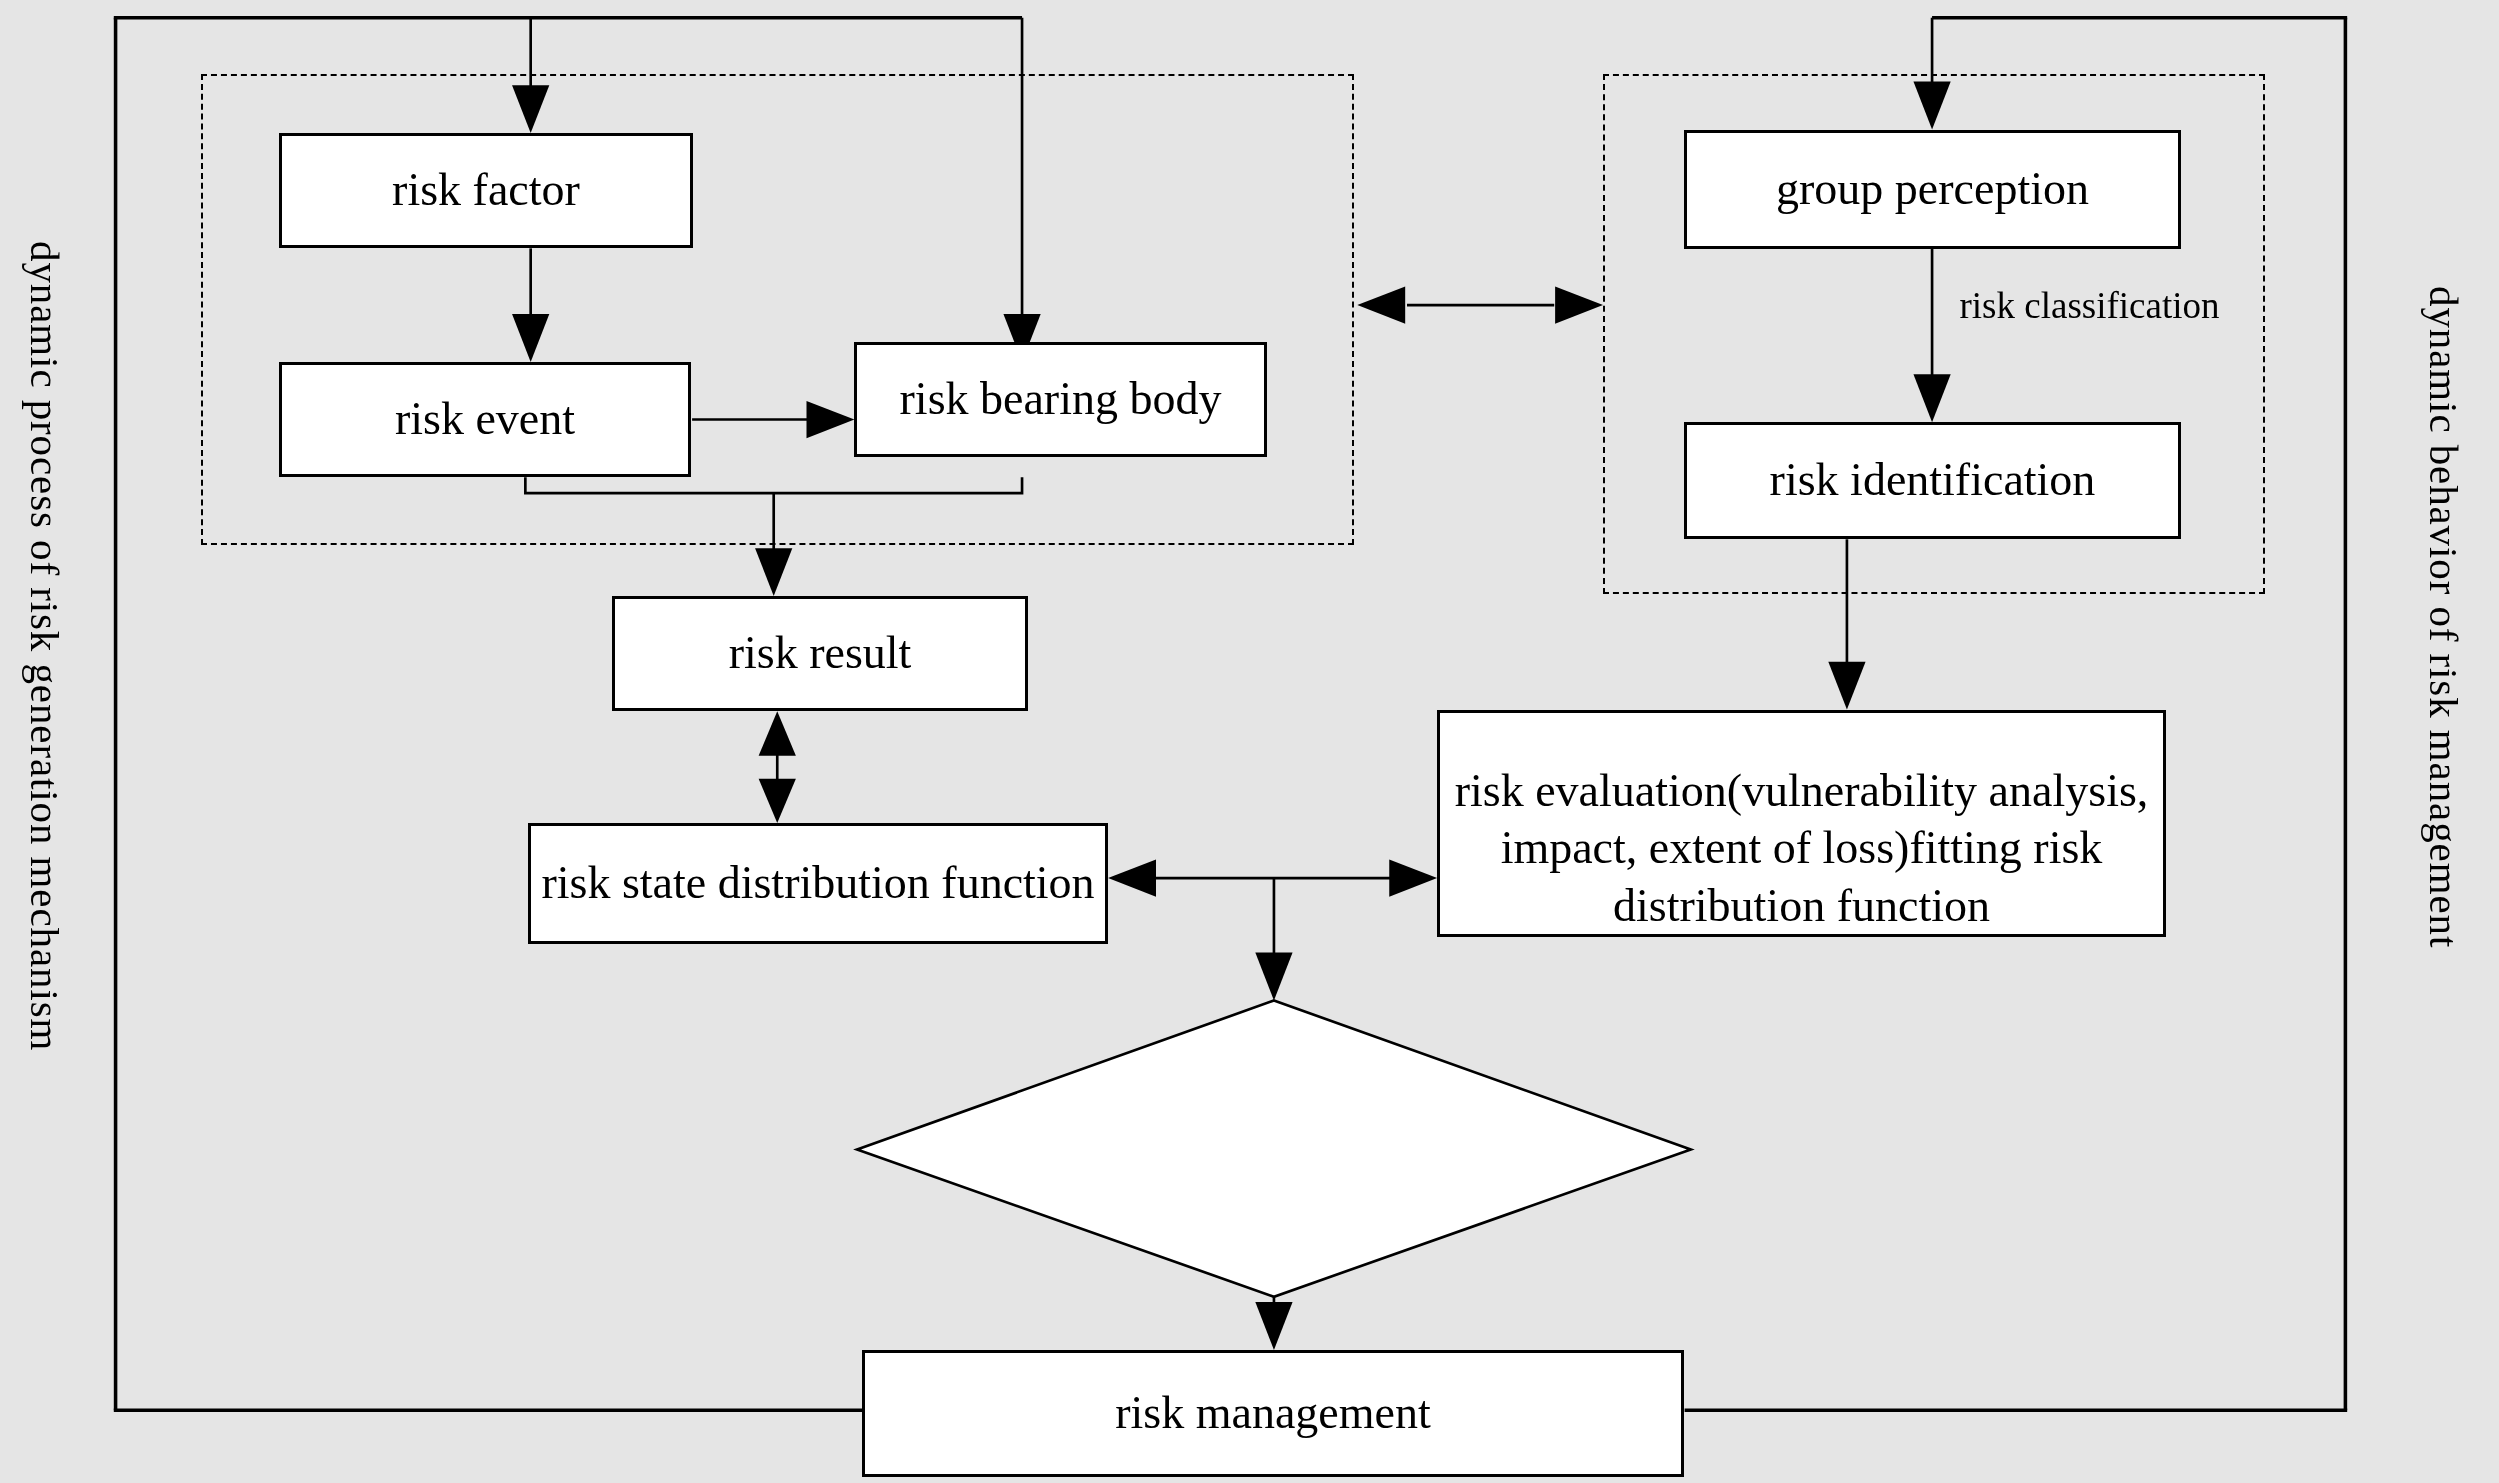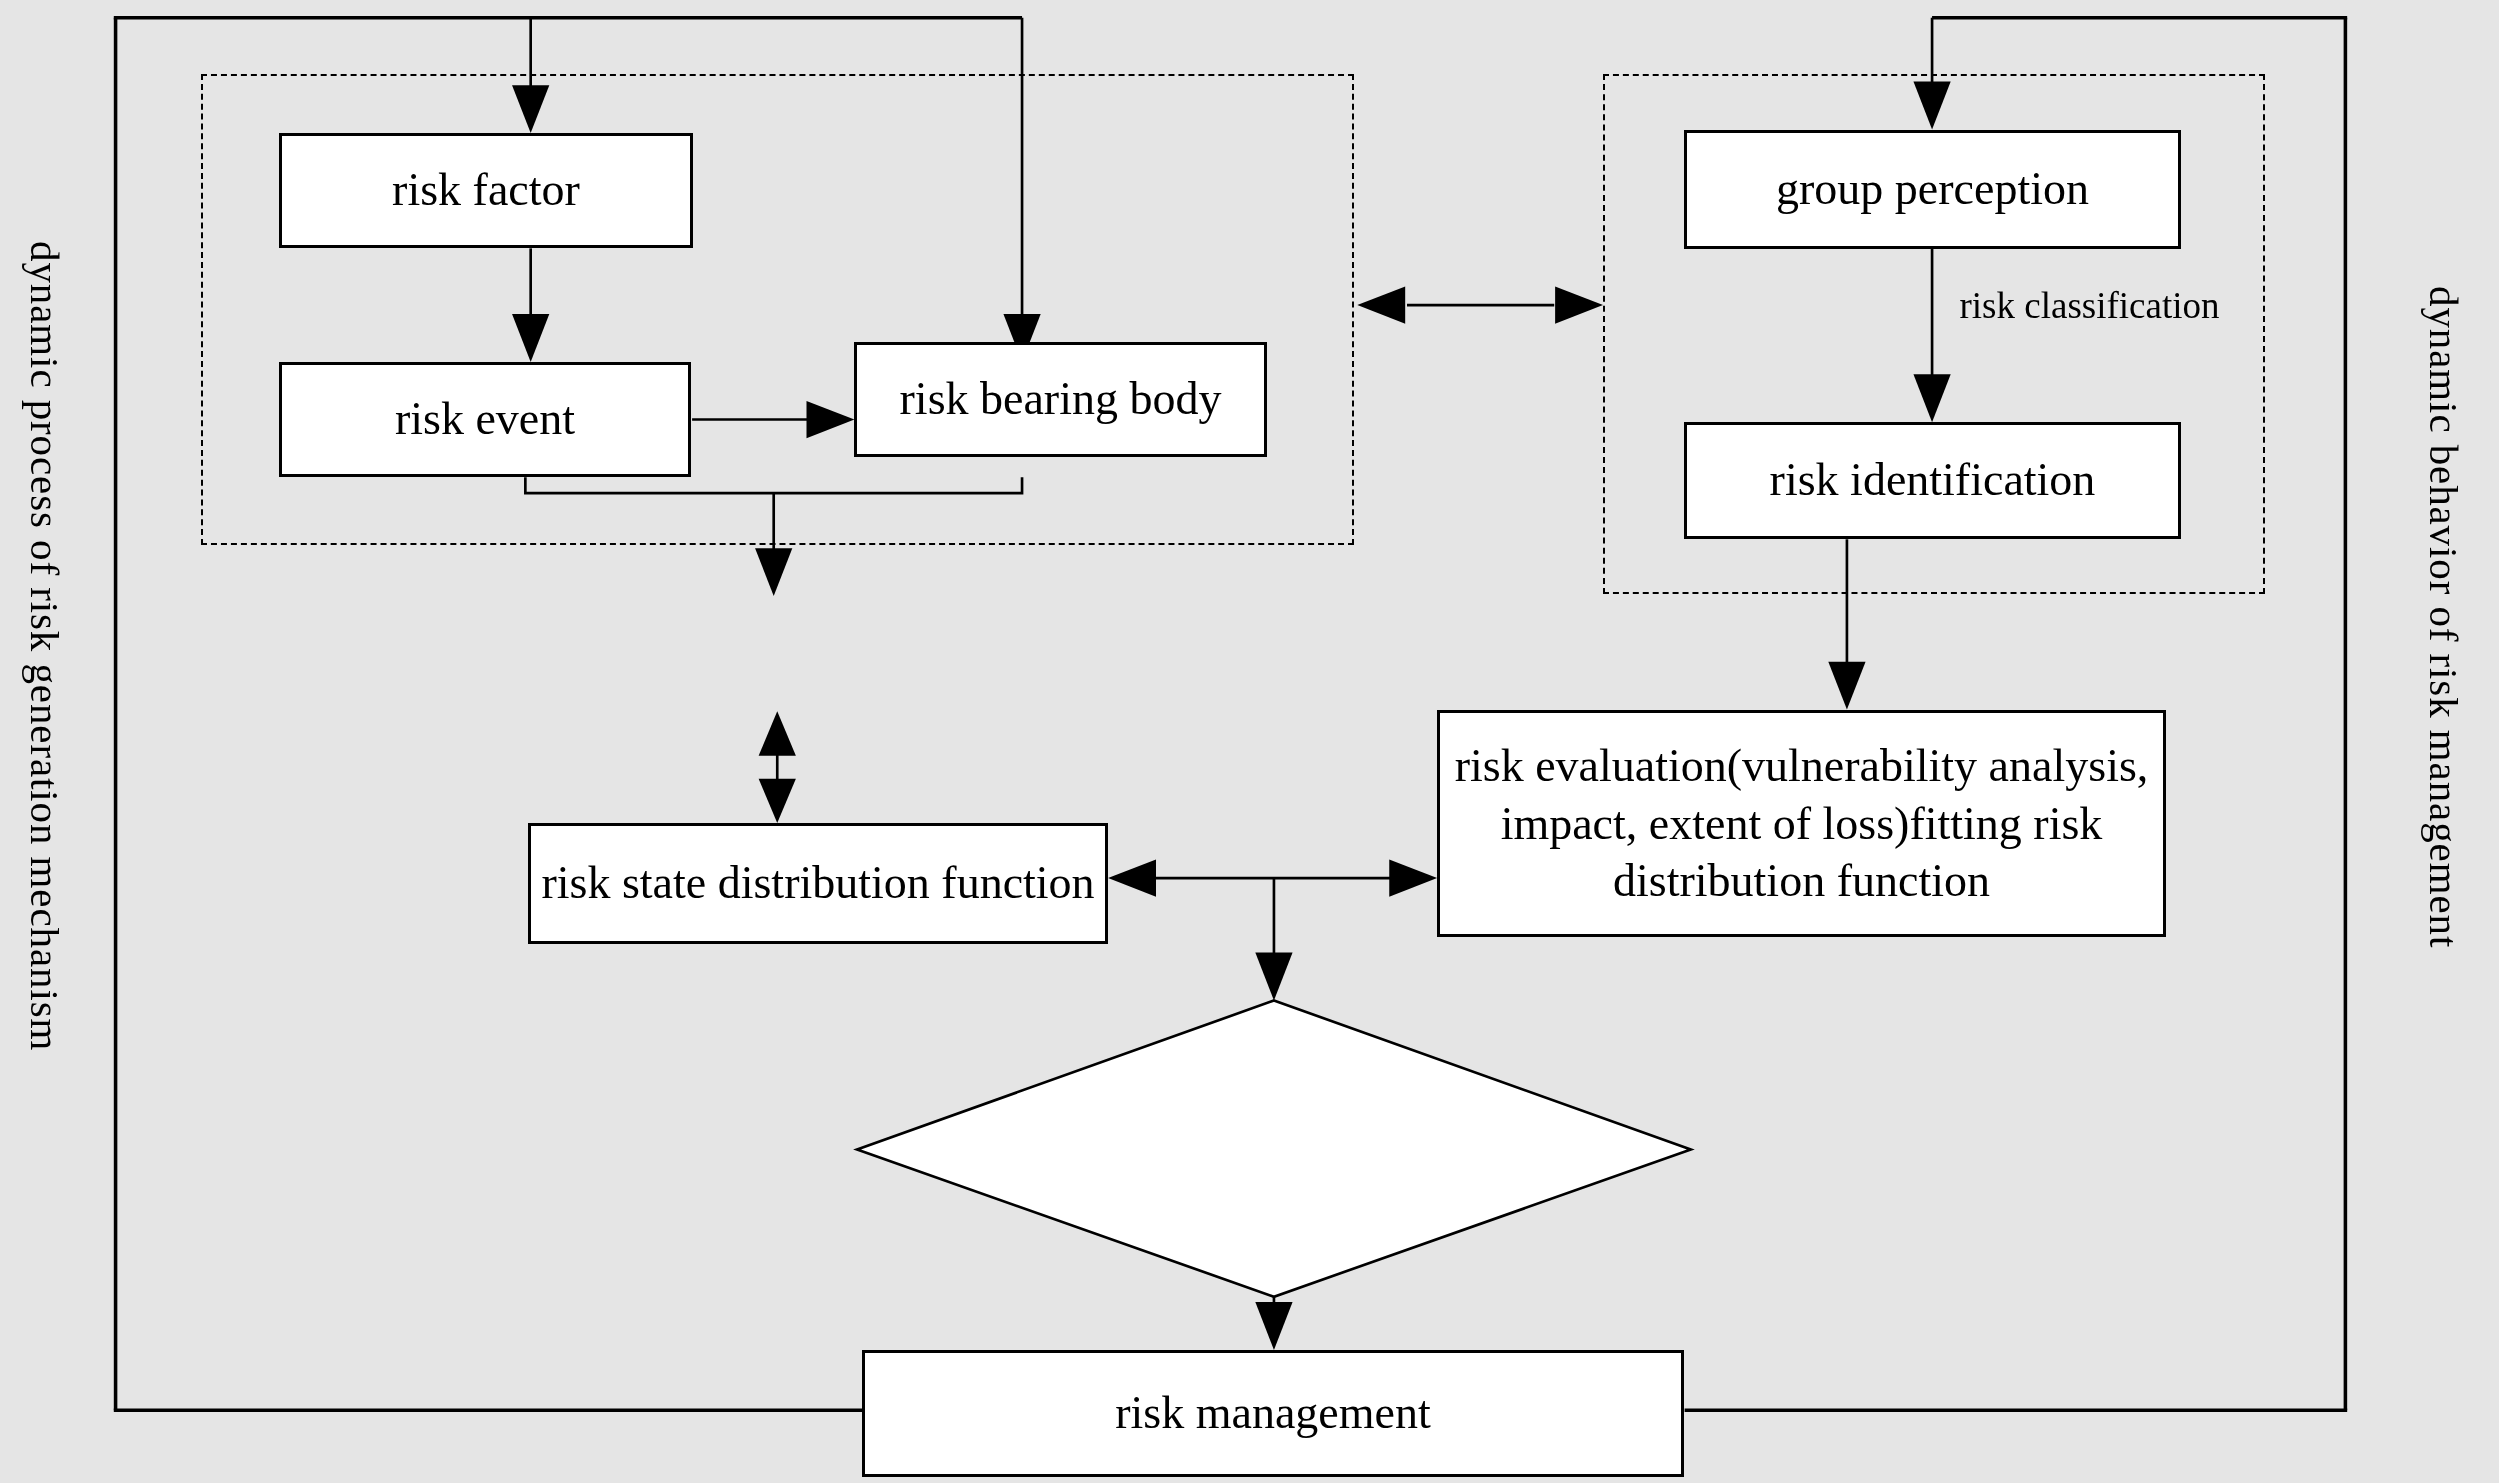--- a/index.html
+++ b/index.html
@@ -102,26 +102,29 @@
   </div>
 
   <div class="node" style="left:1684px;top:130px;width:497px;height:119px;">
     <span>group perception</span>
   </div>
 
   <div class="node" style="left:1684px;top:422px;width:497px;height:117px;">
     <span>risk identification</span>
   </div>
 
+  <div class="node" style="left:612px;top:596px;width:416px;height:115px;">
+    <span>risk result</span>
+  </div>
 
   <div class="node" style="left:528px;top:823px;width:580px;height:121px;padding:0 1px;">
     <span>risk state distribution function</span>
   </div>
 
-  <div class="node" style="left:1437px;top:710px;width:729px;height:227px;padding:0 12.4px;line-height:1.25;">
+  <div class="node" style="left:1437px;top:710px;width:729px;height:227px;padding:0 12.4px;line-height:1.25;align-items:flex-end;">
     <span>risk evaluation(vulnerability analysis, impact, extent of loss)fitting risk distribution function</span>
   </div>
 
   <div class="node" style="left:862px;top:1350px;width:822px;height:127px;text-align:right;">
     <span>risk management</span>
   </div>
 
 
   <div class="free-label" style="left:1943px;top:284px;width:293px;font-size:37px;line-height:1.18;">risk classification</div>
 

